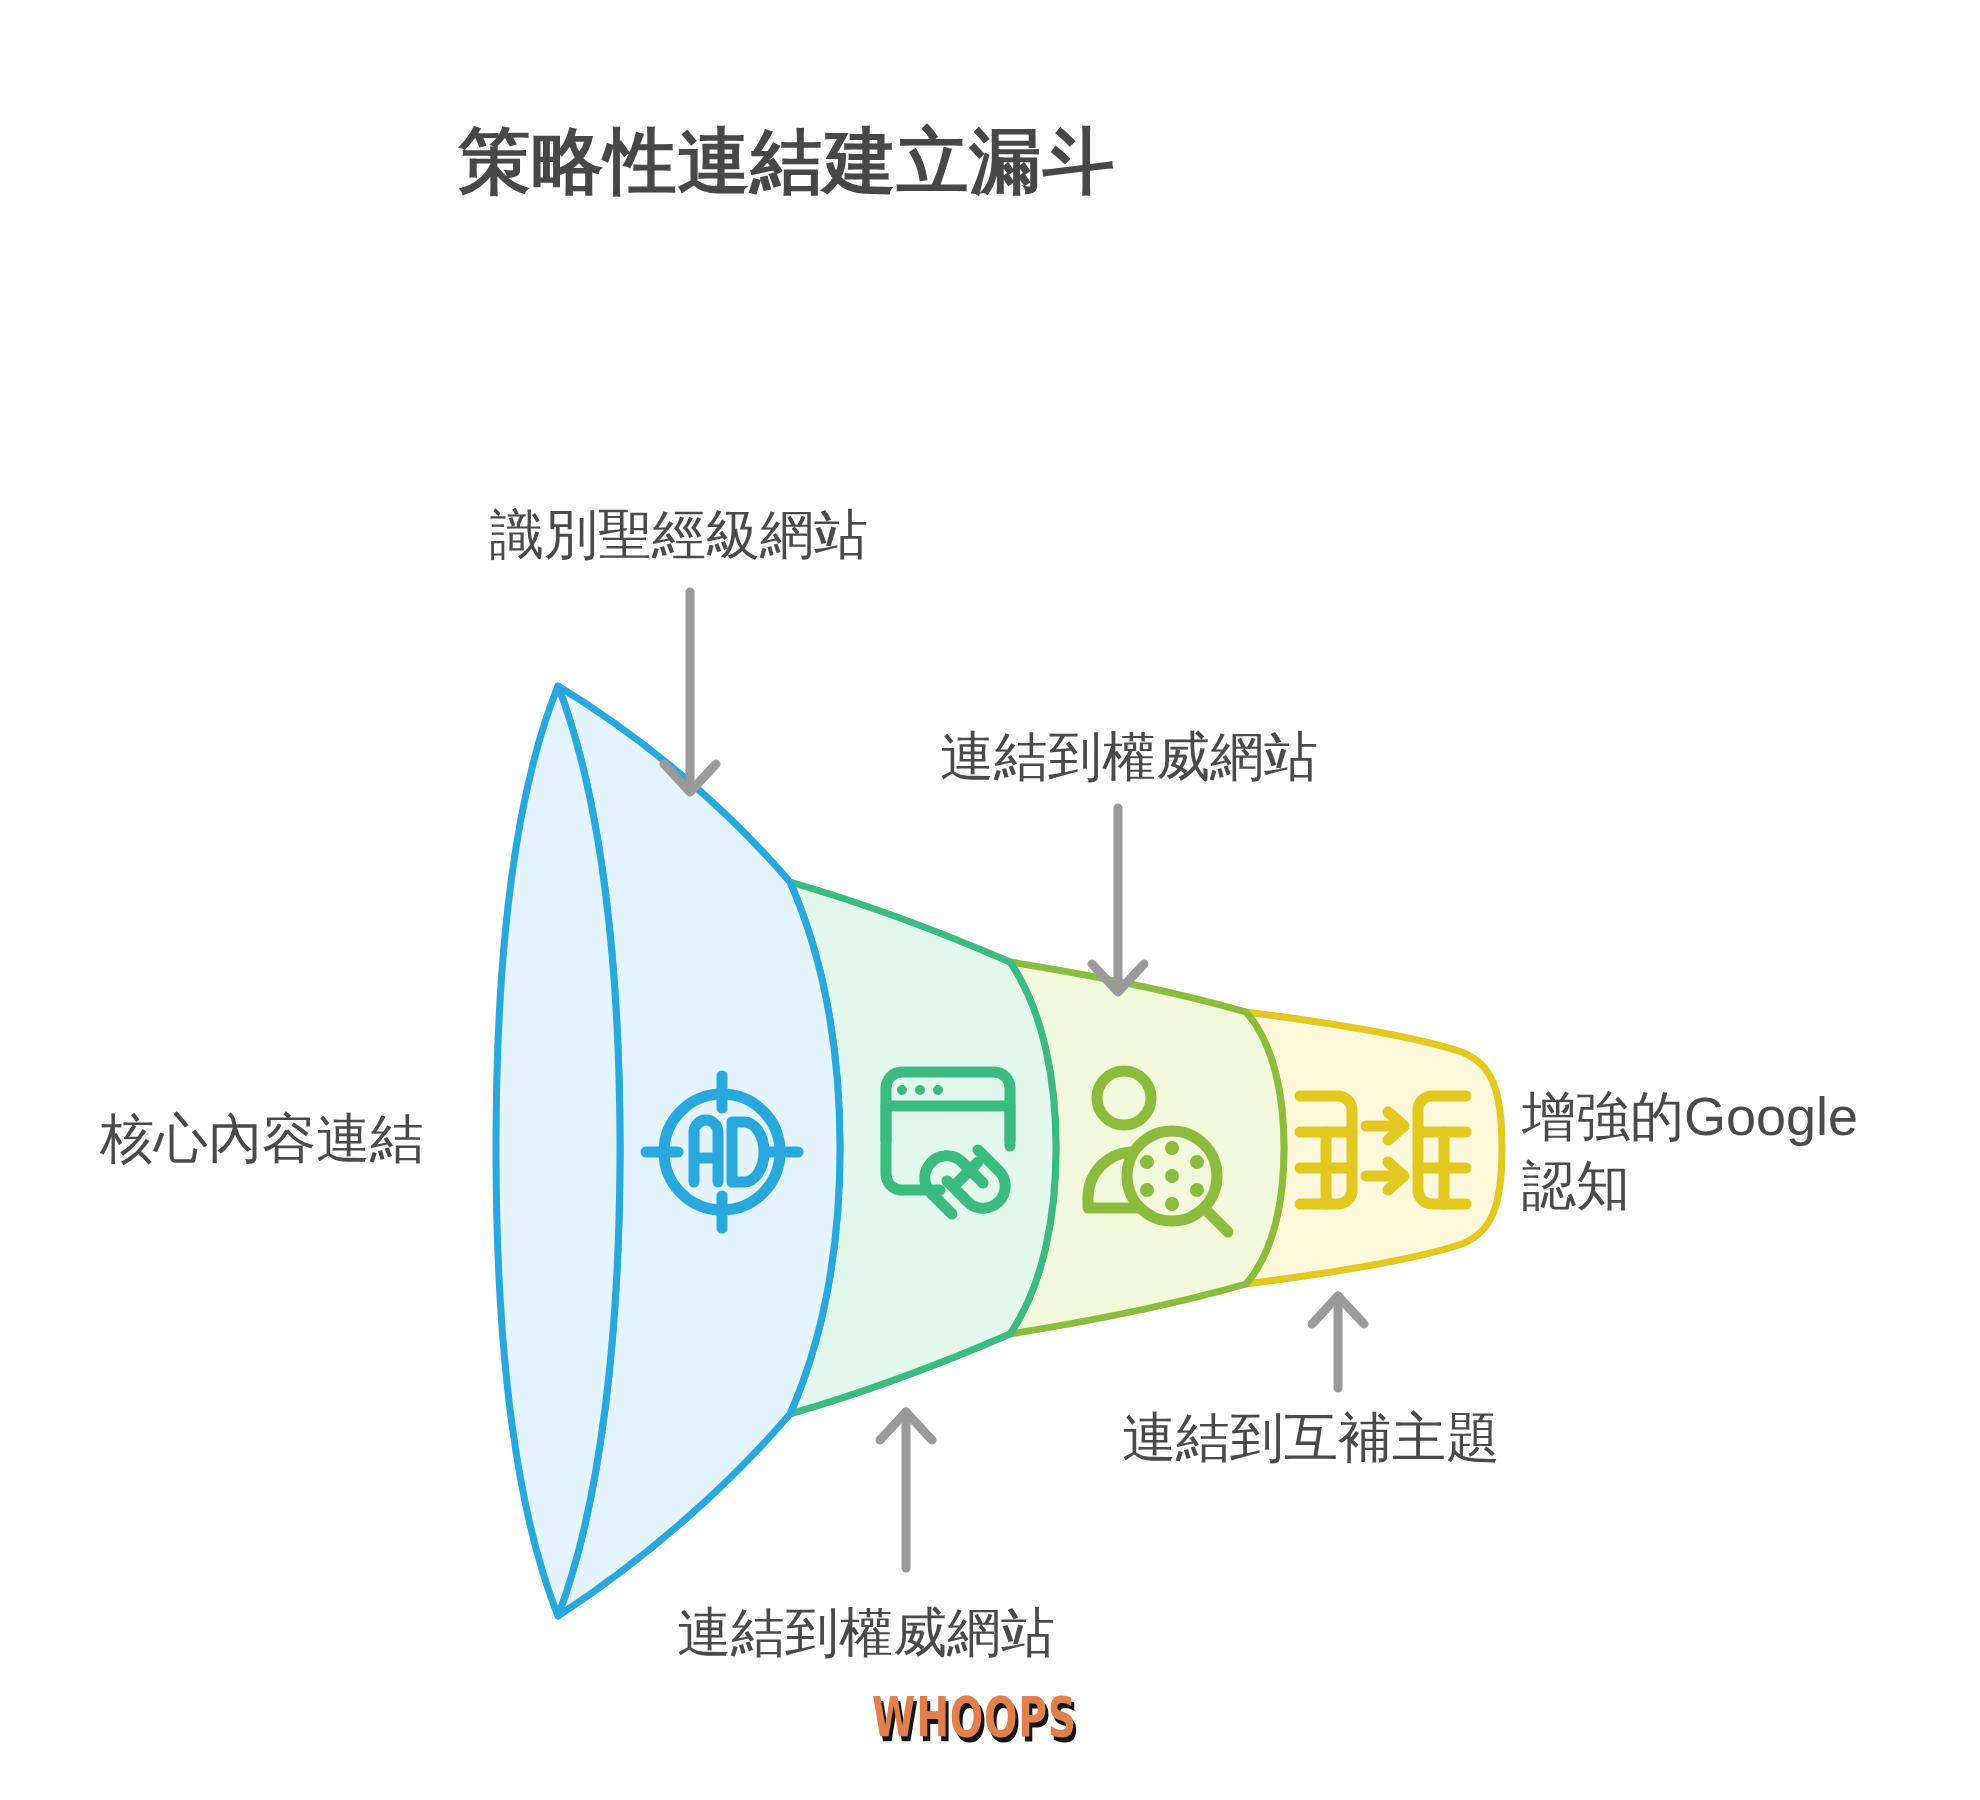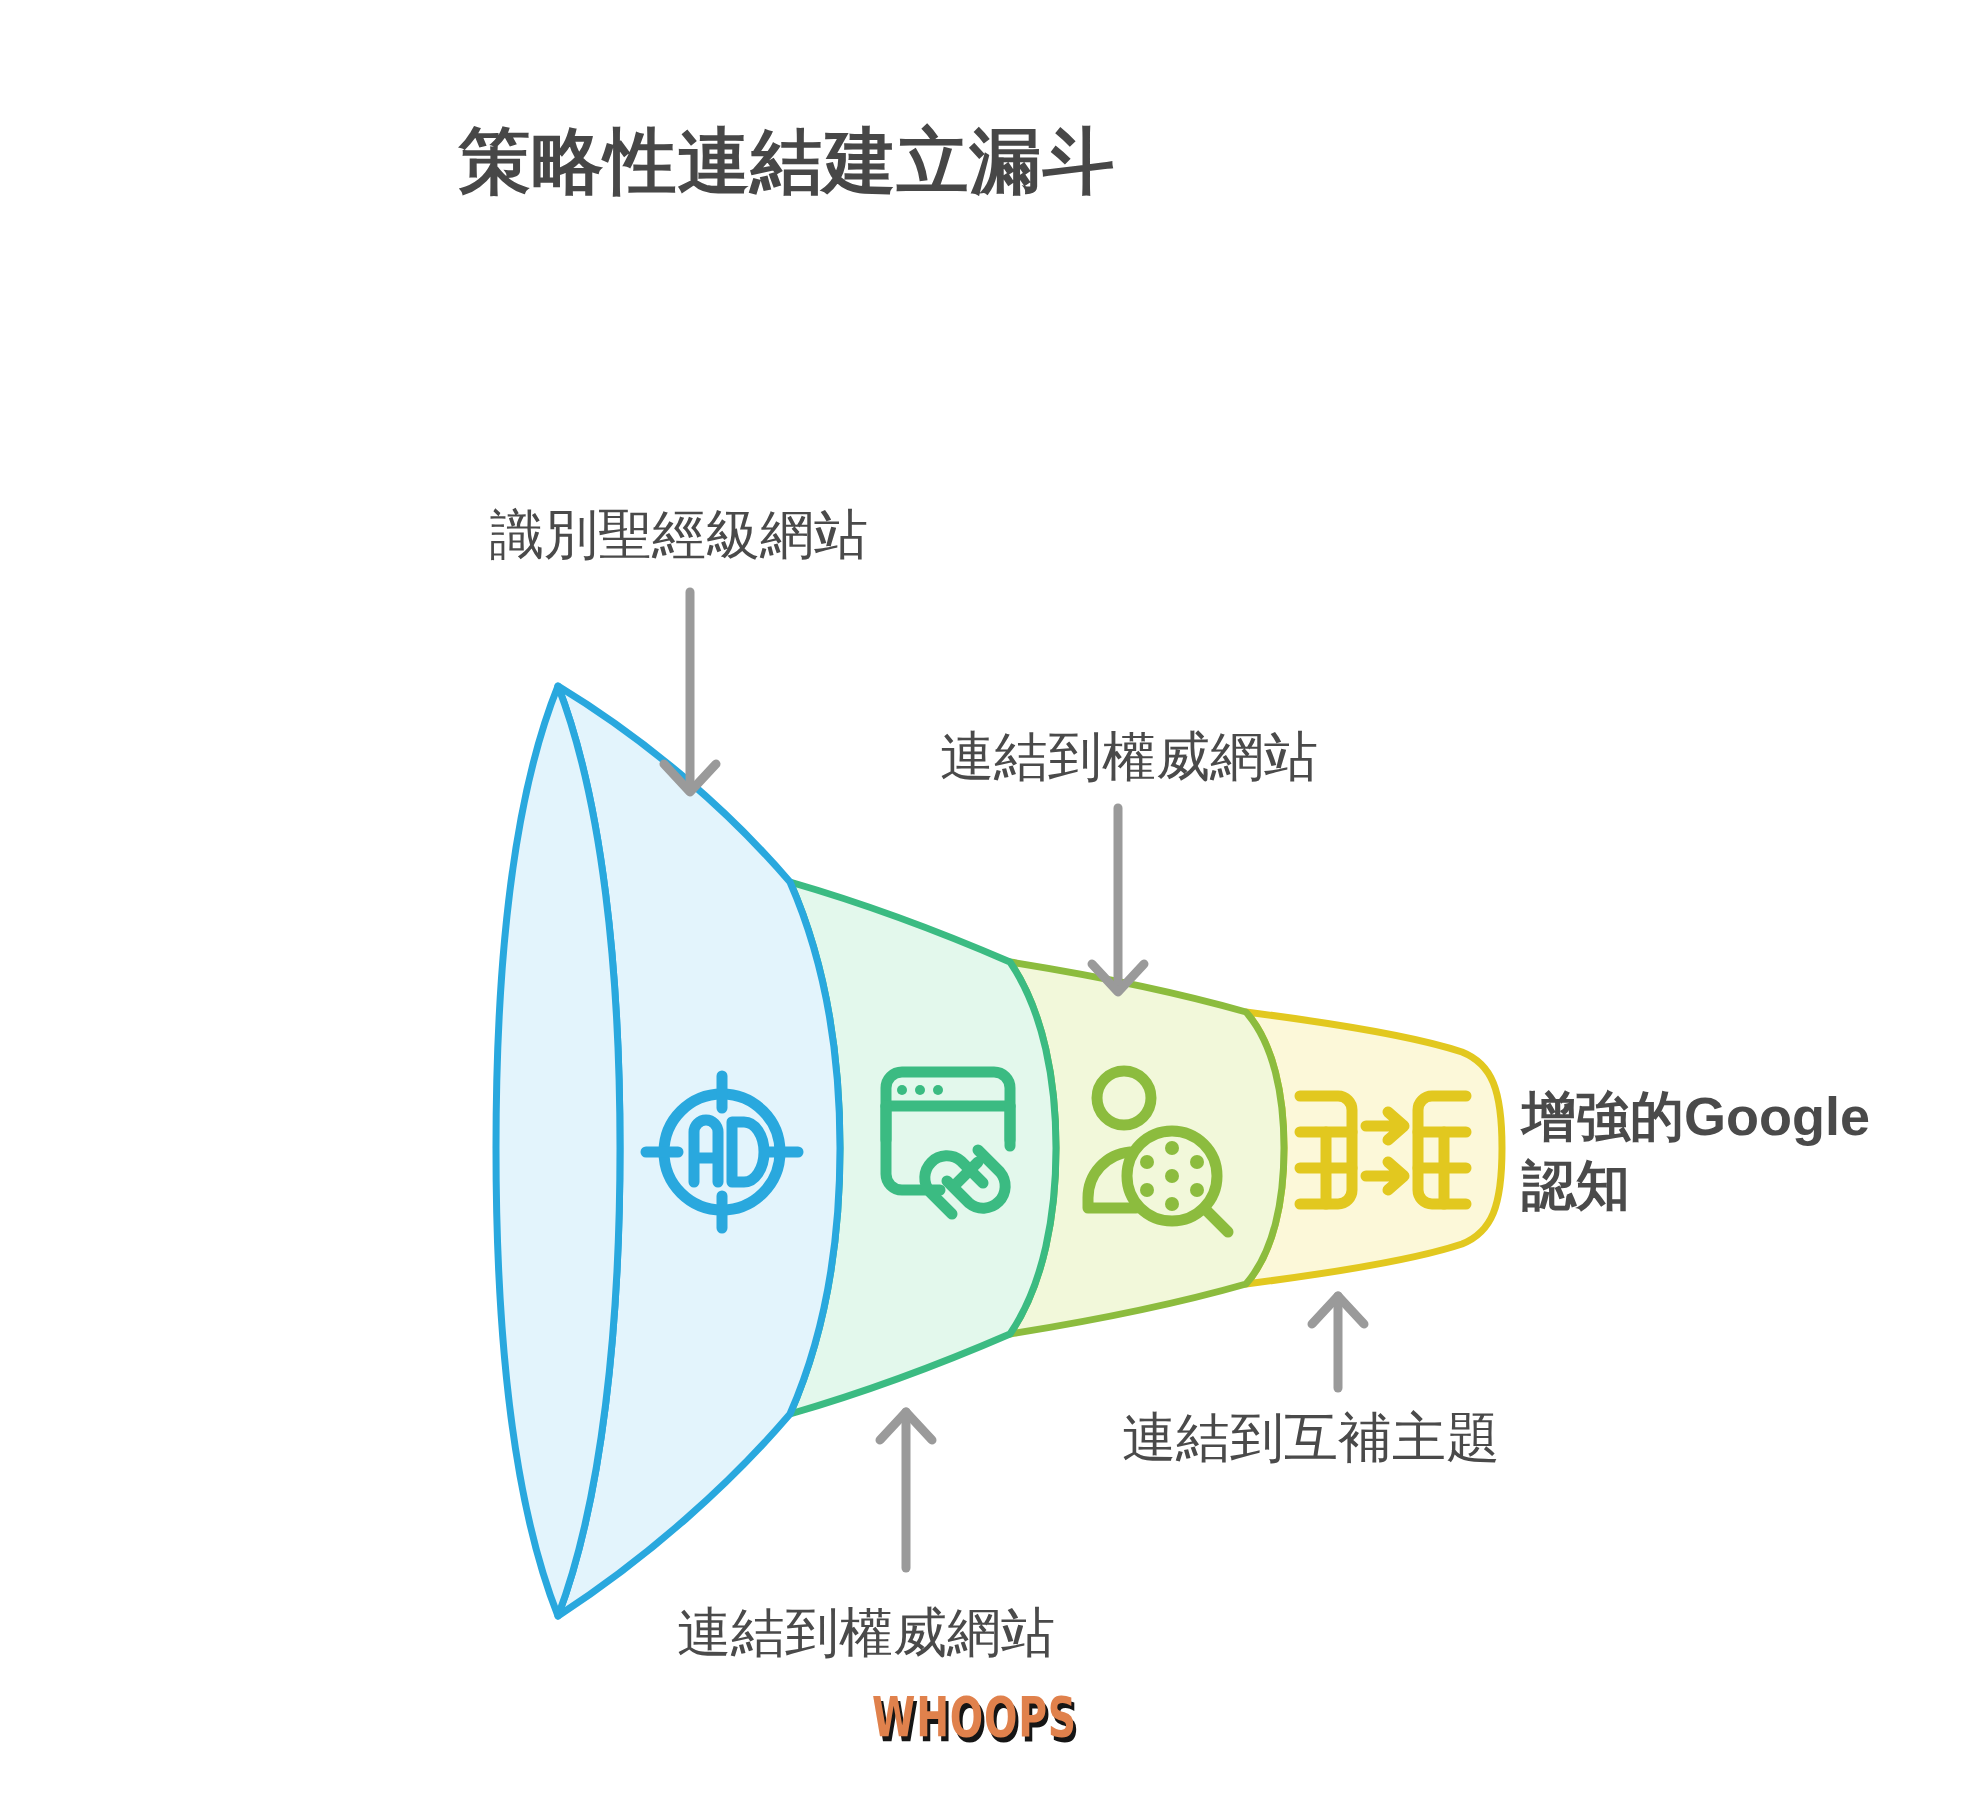--- a/index.html
+++ b/index.html
@@ -35,21 +35,21 @@
   .lbl {
     position: absolute;
     color: #4a4a4a;
     font-size: 54px;
     line-height: 1.28;
     white-space: pre;
   }
   #label-core        { left: 100px;  top: 1104px; }
   #label-bible       { left: 472px;  top: 500px; margin-left: 18px;  }
   #label-topics      { left: 940px;  top: 722px;  }
-  #label-google      { left: 1522px; top: 1082px; font-weight: bold; }
+  #label-google      { left: 1522px; top: 1082px; }
   #label-authority   { left: 677px;  top: 1598px; }
   #label-link-topics { left: 1122px; top: 1404px; font-family: Liberation Serif, serif; }
 
   #funnel-svg {
     position: absolute;
     left: 0; top: 0;
     width: 1980px;
     height: 1800px;
   }
   .watermark {
@@ -192,20 +192,21 @@
         <line x1="906" y1="1412" x2="906" y2="1568"></line>
         <path d="M 880,1440 L 906,1412 L 932,1440"></path>
       </g>
       <g>
         <line x1="1338" y1="1296" x2="1338" y2="1388"></line>
         <path d="M 1312,1324 L 1338,1296 L 1364,1324"></path>
       </g>
     </g>
   </svg>
 
+  <div class="lbl" id="label-core">核心內容連結</div>
   <div class="lbl" id="label-bible">識別聖經級網站</div>
   <div class="lbl" id="label-topics">連結到權威網站</div>
   <div class="lbl" id="label-google">增強的Google
 認知</div>
   <div class="lbl" id="label-authority">連結到權威網站</div>
   <div class="lbl" id="label-link-topics">連結到互補主題</div>
 
   <div class="watermark">WHOOPS</div>
 </div>
 

